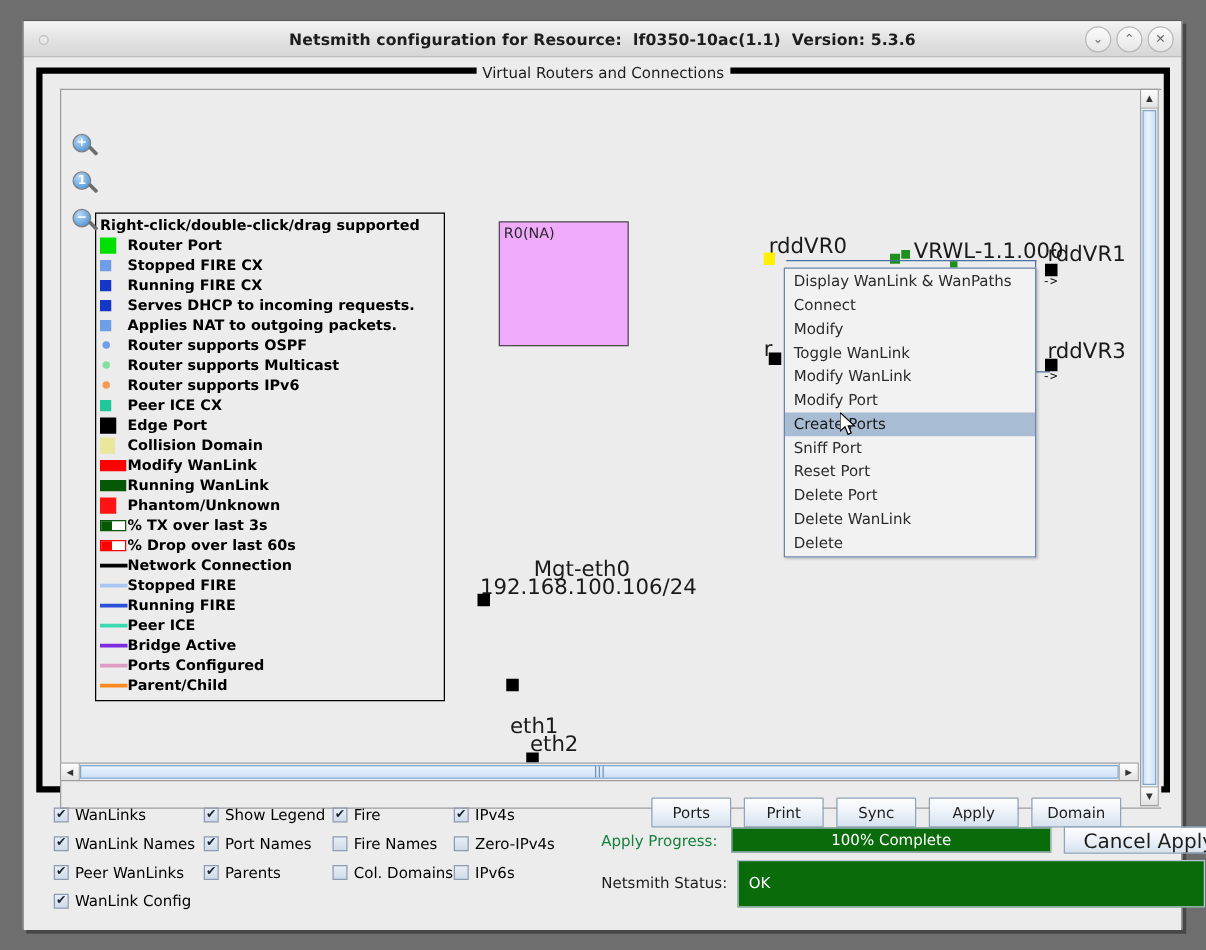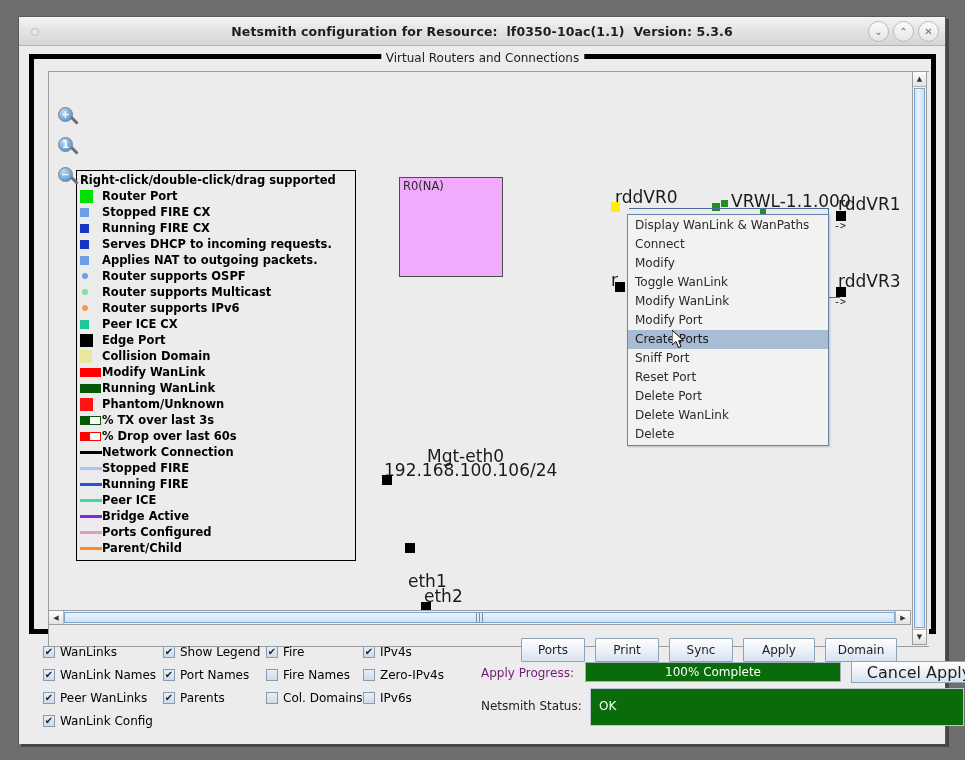--- a/index.html
+++ b/index.html
@@ -380,21 +380,21 @@
     align-items: center;
     justify-content: center;
     box-sizing: border-box;
   }
   .btn.wide { width: 72px; }
 
   .prog-label {
     position: absolute;
     left: 452px; top: 30px;
     font-size: 12px;
-    color: #701a75;
+    color: #15803d;
     white-space: nowrap;
   }
   .progbar {
     position: absolute;
     left: 556px; top: 26px;
     width: 256px; height: 20px;
     background: #0a6b0a;
     border: 1px solid #9fb0c3;
     box-sizing: border-box;
     display: flex;

